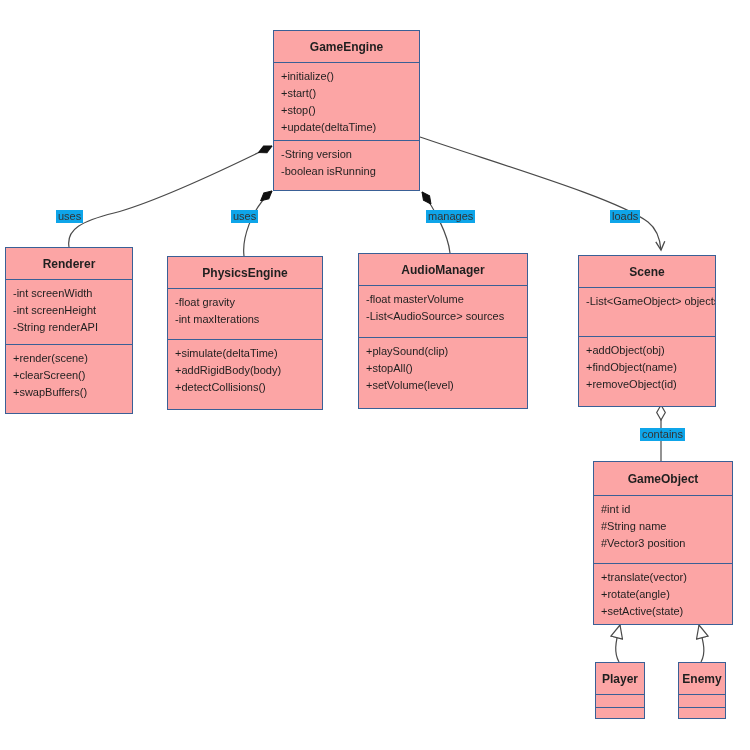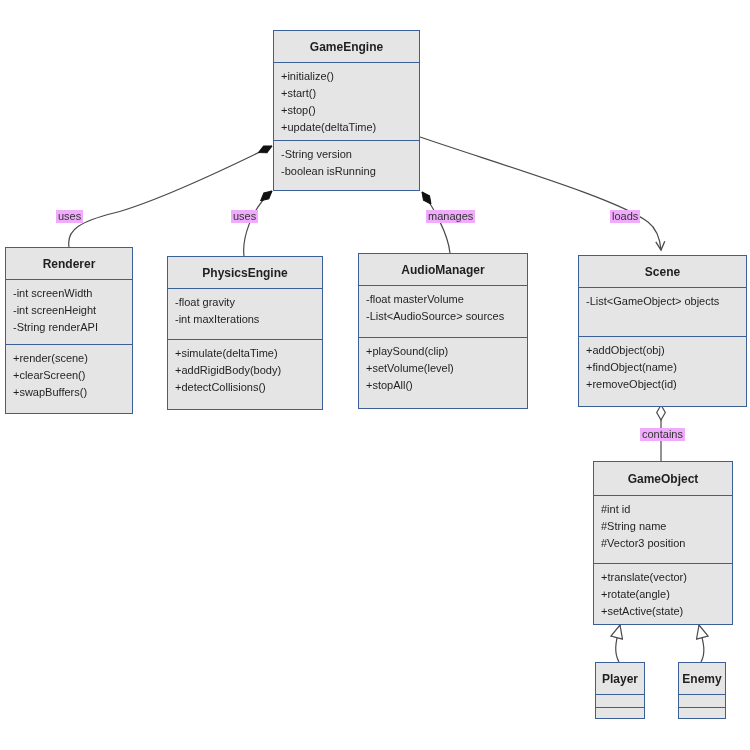--- a/index.html
+++ b/index.html
@@ -13,21 +13,21 @@
     background: #ffffff;
     overflow: hidden;
   }
   #edges {
     position: absolute; left: 0; top: 0;
     width: 750px; height: 750px;
   }
   .uml-class {
     position: absolute;
     box-sizing: border-box;
-    background: #e5e5e5;
+    background: #fca5a5;
     border: 1.5px solid #3a6096;
     color: #1f1f1f;
   }
   .uml-title {
     box-sizing: border-box;
     display: flex; align-items: center; justify-content: center;
     font-size: 12px; font-weight: bold;
     white-space: nowrap;
   }
   .uml-compartment {
@@ -36,21 +36,21 @@
     padding: 5px 0 0 7px;
     font-size: 11px;
     line-height: 17px;
     overflow: hidden;
   }
   .member-line { white-space: nowrap; }
   .edge-label {
     position: absolute;
     font-size: 11px;
     color: #333333;
-    background: #f0abfc;
+    background: #0ea5e9;
     padding: 0 2px;
     line-height: 13px;
     white-space: nowrap;
   }
   svg path.edge {
     fill: none;
     stroke: #4a4a4a;
     stroke-width: 1.2px;
   }
 </style>
@@ -132,26 +132,26 @@
   </div>
 
   <div class="uml-class" style="left:358px; top:253px; width:170px;">
     <div class="uml-title" style="height:31px;">AudioManager</div>
     <div class="uml-compartment" style="height:52px;">
         <div class="member-line">-float masterVolume</div>
         <div class="member-line">-List&lt;AudioSource&gt; sources</div>
       </div>
     <div class="uml-compartment" style="height:71px;">
         <div class="member-line">+playSound(clip)</div>
+        <div class="member-line">+stopAll()</div>
         <div class="member-line">+setVolume(level)</div>
-        <div class="member-line">+stopAll()</div>
       </div>
   </div>
 
-  <div class="uml-class" style="left:578px; top:255px; width:169px;">
+  <div class="uml-class" style="left:578px; top:255px; width:138px;">
     <div class="uml-title" style="height:31px;">Scene</div>
     <div class="uml-compartment" style="height:49px;">
         <div class="member-line">-List&lt;GameObject&gt; objects</div>
       </div>
     <div class="uml-compartment" style="height:70px;">
         <div class="member-line">+addObject(obj)</div>
         <div class="member-line">+findObject(name)</div>
         <div class="member-line">+removeObject(id)</div>
       </div>
   </div>

